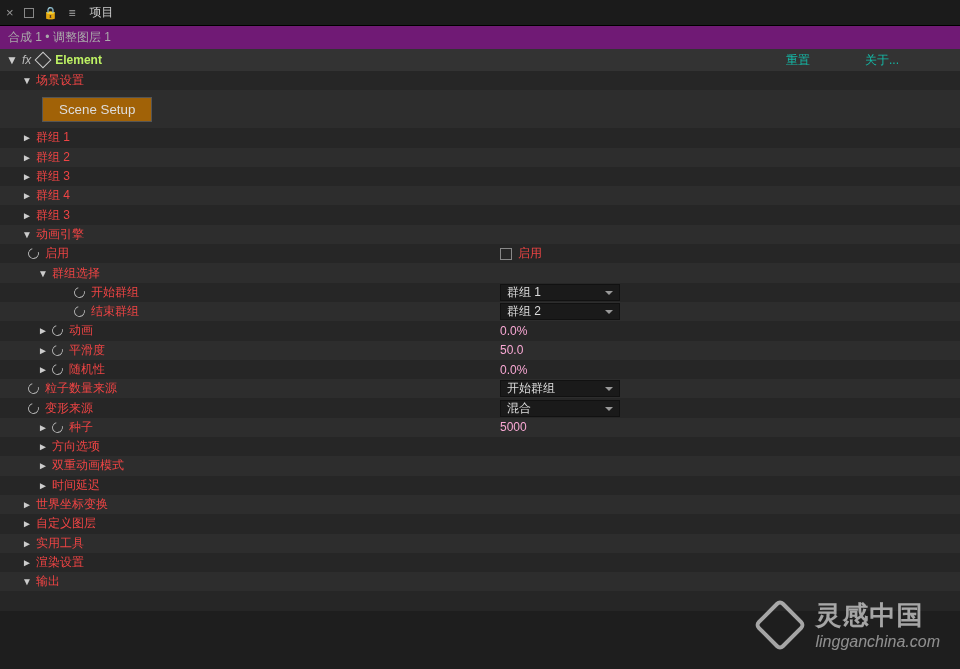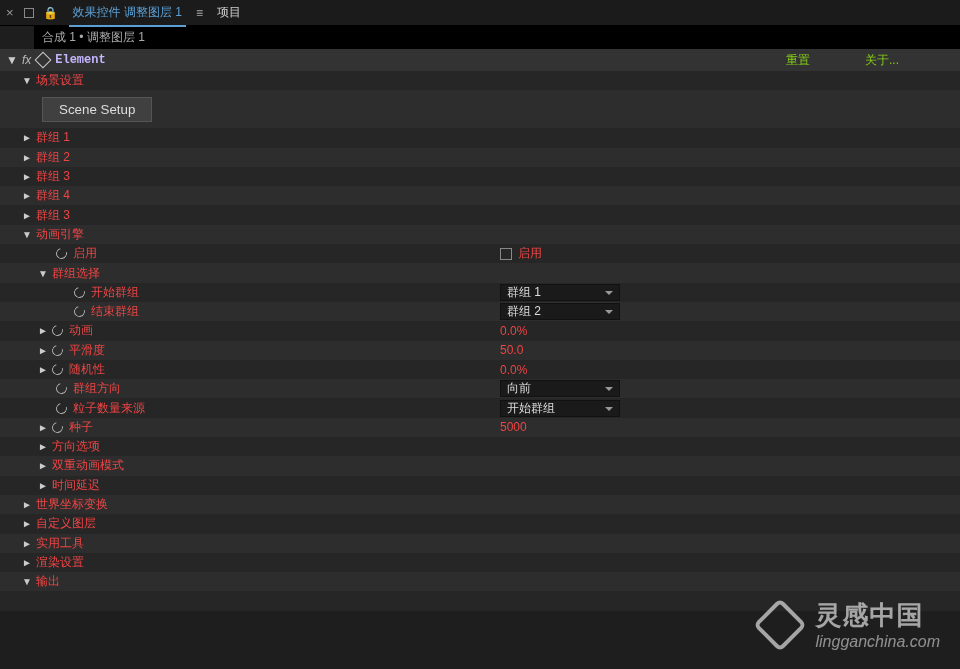--- a/index.html
+++ b/index.html
@@ -4,59 +4,58 @@
 <style>
   * { box-sizing: border-box; margin:0; padding:0; }
   html,body { width:960px; height:669px; background:#1e1e1e; font-family:"Microsoft YaHei","Segoe UI",Arial,sans-serif; color:#ccc; font-size:12px; overflow:hidden; }
   .tabbar { height:26px; display:flex; align-items:center; gap:10px; padding:0 6px; border-bottom:1px solid #000; background:#1b1b1b; }
   .tabbar .close { color:#999; font-size:13px; }
   .tabbar .sq { width:10px; height:10px; border:1px solid #888; }
   .tabbar .lock { color:#aaa; font-size:12px; }
   .tabbar .tab { color:#ccc; padding:0 4px; }
   .tabbar .tab.active { color:#5aa0d6; border-bottom:2px solid #5aa0d6; padding-bottom:4px; margin-bottom:-6px; }
   .tabbar .menu { color:#aaa; }
-  .crumb { padding:3px 8px; color:#aaa; background:#000000;margin-left:34px; }
+  .crumb { padding:3px 8px; color:#aaa; background:#701a75; }
   .fxhead { display:flex; align-items:center; background:#333; height:22px; padding:0 6px; }
   .fxhead .tw1 { color:#ccc; margin-right:4px; }
   .fxhead .fx { font-style:italic; color:#bbb; margin-right:4px; }
   .fxhead .cube { width:12px; height:12px; border:1.5px solid #ccc; transform:rotate(45deg); margin:0 6px 0 2px; }
-  .fxhead .name { font-weight:bold; color:#c4b5fd; flex:0 0 auto;font-family:Liberation Mono, monospace; }
+  .fxhead .name { font-weight:bold; color:#bef264; flex:0 0 auto; }
   .fxhead .sp { flex:1; }
-  .fxhead .link { color:#84cc16; margin-right:55px; cursor:pointer; }
+  .fxhead .link { color:#14b8a6; margin-right:55px; cursor:pointer; }
   .rows { }
   .row { display:flex; align-items:center; height:19.3px; padding:0 6px; position:relative; }
   .rows .row:nth-child(odd){ background:#262626; }
   .rows .row:nth-child(even){ background:#2d2d2d; }
   .ind1 { padding-left:22px; }
   .ind2 { padding-left:38px; }
-  .ind3 { padding-left:56px; }
+  .ind3 { padding-left:28px; }
   .ind4 { padding-left:74px; }
   .tw { display:inline-block; width:10px; color:#ccc; margin-right:4px; font-size:10px; }
   .sw { display:inline-block; width:11px; height:11px; border:1.5px solid #aaa; border-radius:50%; border-top-color:transparent; transform:rotate(30deg); margin-right:6px; flex:0 0 auto; }
   .lab { color:#ef4444; }
   .valcol { position:absolute; left:500px; display:flex; align-items:center; gap:6px; }
-  .blue { color:#ef4444; }
+  .blue { color:#f9a8d4; }
   .sel { background:#1a1a1a; border:1px solid #111; color:#ddd; min-width:120px; height:17px; line-height:15px; padding:0 18px 0 6px; position:relative; font-size:12px; display:inline-block; }
   .sel::after { content:""; position:absolute; right:6px; top:6px; border:4px solid transparent; border-top-color:#999; }
   .ck { width:12px; height:12px; border:1px solid #888; display:inline-flex; align-items:center; justify-content:center; font-size:10px; color:#ddd; background:#262626; }
-  .btn { background:#404040; color:#ddd; border:1px solid #555; padding:4px 16px; margin-left:4px; cursor:pointer; }
+  .btn { background:#a16207; color:#ddd; border:1px solid #555; padding:4px 16px; margin-left:4px; cursor:pointer; }
   .btnrow { height:38px !important; }
   .wm { position:absolute; right:20px; bottom:18px; color:rgba(255,255,255,0.6); font-family:Arial,sans-serif; text-align:left; pointer-events:none; display:flex; align-items:center; gap:16px;justify-content:flex-end; }
   .wm .logo { width:38px; height:38px; border:4px solid rgba(255,255,255,0.6); transform:rotate(45deg); border-radius:6px; }
   .wm .t1 { font-size:26px; font-weight:bold; letter-spacing:1px; }
   .wm .t2 { font-size:16px; font-style:italic; color:rgba(255,255,255,0.5); }
 </style>
 </head>
 <body>
 
 <div class="tabbar">
   <span class="close">×</span>
   <span class="sq"></span>
   <span class="lock">🔒</span>
-  <span class="tab active">效果控件 调整图层 1</span>
   <span class="menu">≡</span>
   <span class="tab">项目</span>
 </div>
 
 <div class="crumb">合成 1 • 调整图层 1</div>
 
 <div class="fxhead">
   <span class="tw1">▼</span>
   <span class="fx">fx</span>
   <span class="cube"></span>
@@ -150,30 +149,30 @@
       <span class="tw">►</span>
       <span class="sw"></span>
       <span class="lab">随机性</span>
     <span class="valcol">
         <span class="blue">0.0%</span>
       </span>
     </div>
 
   <div class="row ind3">
       <span class="sw"></span>
-      <span class="lab">群组方向</span>
-    <span class="valcol">
-        <span class="sel">向前</span>
-      </span>
-    </div>
-  <div class="row ind3">
-      <span class="sw"></span>
       <span class="lab">粒子数量来源</span>
     <span class="valcol">
         <span class="sel">开始群组</span>
+      </span>
+    </div>
+  <div class="row ind3">
+      <span class="sw"></span>
+      <span class="lab">变形来源</span>
+    <span class="valcol">
+        <span class="sel">混合</span>
       </span>
     </div>
 
   <div class="row ind2">
       <span class="tw">►</span>
       <span class="sw"></span>
       <span class="lab">种子</span>
     <span class="valcol">
         <span class="blue">5000</span>
       </span>

